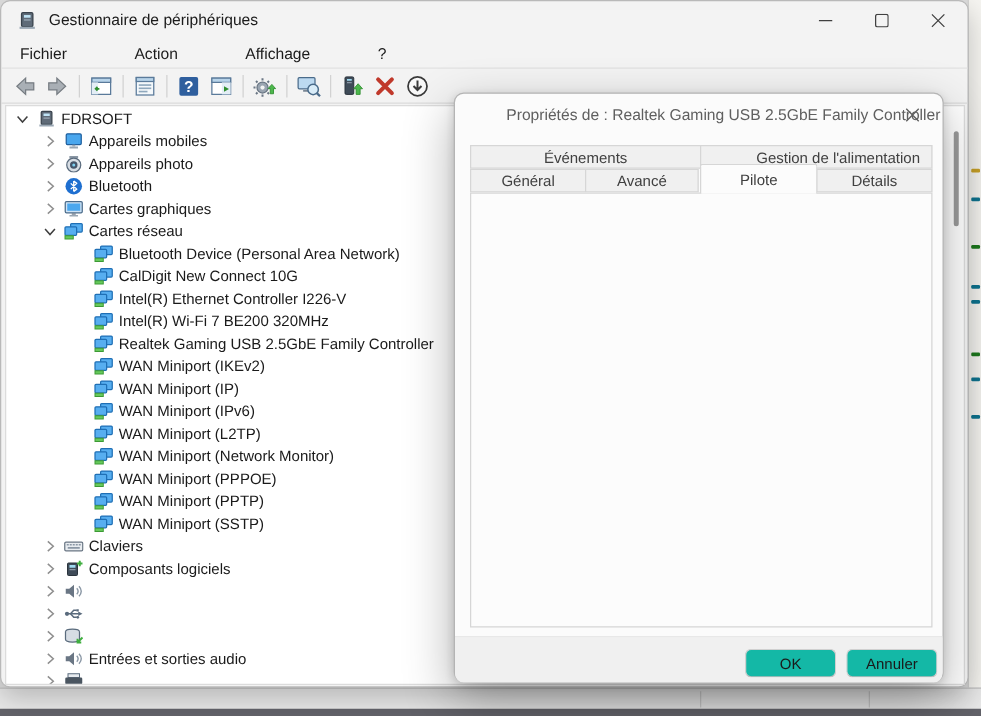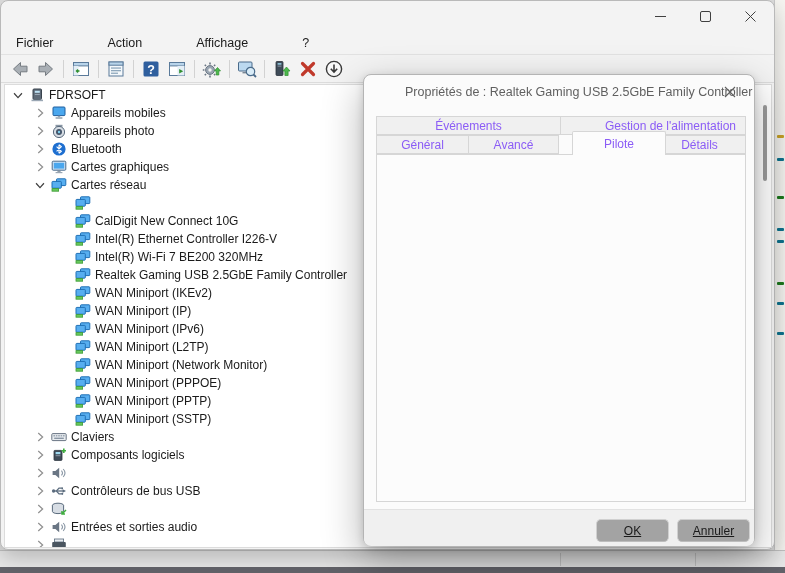--- a/index.html
+++ b/index.html
@@ -44,40 +44,40 @@
   .lvl0{padding-left:4px;} .lvl1{padding-left:26px;} .lvl2{padding-left:50px;}
   #tree-scrollthumb{position:absolute;right:4px;top:20px;width:4px;height:76px;background:#9b9b9b;border-radius:2px;}
 
   
   #dialog{left:363px;top:74px;width:392px;height:472px;background:#fbfbfb;border:1px solid #b4b4b4;
     border-radius:8px;box-shadow:0 14px 40px rgba(0,0,0,.30),0 2px 8px rgba(0,0,0,.14);box-sizing:border-box;z-index:10;}
   #dialog-title{left:16px;top:10px;font-size:12.5px;color:#5f5f5f;white-space:nowrap;margin-left:25px;}
   #dialog-close{right:12px;top:6px;width:24px;height:22px;display:flex;align-items:center;justify-content:center;color:#5f5f5f;font-size:13px;}
 
   .tab{position:absolute;box-sizing:border-box;height:19px;background:#f0f0f0;border:1px solid #d6d6d6;
-    display:flex;align-items:center;justify-content:center;font-size:12px;color:#8b5cf6;}
+    display:flex;align-items:center;justify-content:center;font-size:12px;color:#404040;}
   .tab.active{background:#fcfcfc;border-bottom:none;height:24px;z-index:3;border-radius:2px 2px 0 0;}
   #tab-page{left:12px;top:79px;width:370px;height:348px;background:#fcfcfc;border:1px solid #d6d6d6;box-sizing:border-box;z-index:1;}
 
   #dlg-dev-icon{left:20px;top:87px;width:40px;height:34px;}
   #dlg-dev-name{left:82px;top:94px;font-size:12px;color:#1a1a1a;white-space:nowrap;}
 
   .info-label{position:absolute;left:22px;font-size:12px;color:#1a1a1a;white-space:nowrap;}
   .info-value{position:absolute;left:155px;font-size:12px;color:#1a1a1a;width:224px;line-height:15px;}
 
   .action-btn{position:absolute;left:14px;width:126px;height:23px;background:#fdfdfd;border:1px solid #d0d0d0;
     border-bottom-color:#c3c3c3;border-radius:5px;display:flex;align-items:center;justify-content:center;
     font-size:12px;color:#1a1a1a;box-sizing:border-box;}
   .action-desc{position:absolute;left:152px;width:224px;font-size:12px;color:#1a1a1a;line-height:14.5px;}
 
   #dlg-sep{left:0;top:434px;width:100%;height:1px;background:#e2e2e2;}
   #dlg-footer{left:0;top:435px;width:100%;height:36px;background:#f0f0f0;border-radius:0 0 7px 7px;}
-  .dlg-btn{position:absolute;top:444px;width:73px;height:23px;background:#a3a3a3;border:1px solid #d0d0d0;
+  .dlg-btn{position:absolute;top:444px;width:73px;height:23px;background:#14b8a6;border:1px solid #d0d0d0;
     border-bottom-color:#bdbdbd;border-radius:5px;display:flex;align-items:center;justify-content:center;
-    font-size:12px;color:#1a1a1a;box-sizing:border-box;text-decoration:underline;}
+    font-size:12px;color:#1a1a1a;box-sizing:border-box;}
 </style>
 </head>
 <body>
 
 <svg width="0" height="0" style="position:absolute" aria-hidden="true">
   <defs>
     <symbol id="sym-network" viewBox="0 0 16 14">
       <rect x="5.5" y="0.8" width="9.3" height="6.8" rx="0.8" fill="#57aef0" stroke="#1f6fb5" stroke-width="1"></rect>
       <rect x="1" y="3.4" width="9.3" height="6.8" rx="0.8" fill="#57aef0" stroke="#1f6fb5" stroke-width="1"></rect>
       <rect x="1" y="10.6" width="6.6" height="2.6" fill="#67c95c" stroke="#3c9a34" stroke-width="0.8"></rect>
@@ -224,20 +224,26 @@
     <div class="code-dash" style="top:332px;background:#0e7490"></div>
   </div>
   <div class="abs" id="bg-bottom-band">
     <div class="band-sep" style="left:560px"></div>
     <div class="band-sep" style="left:695px"></div>
   </div>
   <div class="abs" id="bg-bottom-dark"></div>
 
   <div class="abs" id="main-window">
 
+    <div class="abs" id="titlebar">
+      <svg class="app-icon">
+          <use href="#sym-computer"></use>
+        </svg>
+      <span id="window-title">Gestionnaire de périphériques</span>
+    </div>
     <div id="win-controls">
       <div class="wc">
         <svg width="11" height="11" viewBox="0 0 11 11">
             <path d="M0 5.5 H11" stroke="#404040" stroke-width="1"></path>
           </svg>
       </div>
       <div class="wc">
         <svg width="11" height="11" viewBox="0 0 11 11">
             <rect x="0.5" y="0.5" width="10" height="10" rx="1.5" fill="none" stroke="#404040" stroke-width="1"></rect>
           </svg>
@@ -401,20 +407,21 @@
         <span class="tlabel">Cartes réseau</span>
       </div>
 
       <div class="trow lvl2" style="top:109px">
         <span class="chev"></span>
         <span class="ticon">
             <svg width="16" height="14">
               <use href="#sym-network"></use>
             </svg>
           </span>
+        <span class="tlabel">Bluetooth Device (Personal Area Network)</span>
       </div>
       <div class="trow lvl2" style="top:127px">
         <span class="chev"></span>
         <span class="ticon">
             <svg width="16" height="14">
               <use href="#sym-network"></use>
             </svg>
           </span>
         <span class="tlabel">CalDigit New Connect 10G</span>
       </div>
@@ -560,21 +567,20 @@
         <span class="chev">
             <svg width="14" height="14">
               <use href="#sym-chev-right"></use>
             </svg>
           </span>
         <span class="ticon">
             <svg width="16" height="14">
               <use href="#sym-usb"></use>
             </svg>
           </span>
-        <span class="tlabel">Contrôleurs de bus USB</span>
       </div>
       <div class="trow lvl1" style="top:415px">
         <span class="chev">
             <svg width="14" height="14">
               <use href="#sym-chev-right"></use>
             </svg>
           </span>
         <span class="ticon">
             <svg width="16" height="14">
               <use href="#sym-storage"></use>
@@ -617,21 +623,21 @@
       <svg width="12" height="12" viewBox="0 0 12 12">
           <path d="M1 1 L11 11 M11 1 L1 11" stroke="#5f5f5f" stroke-width="1.1"></path>
         </svg>
     </div>
 
     <div class="tab" style="left:12px;top:41px;width:185px;">Événements</div>
     <div class="tab" style="left:196px;top:41px;width:186px;padding-left:35px;">Gestion de l'alimentation</div>
 
     <div class="tab" style="left:12px;top:60px;width:93px;">Général</div>
     <div class="tab" style="left:104px;top:60px;width:91px;">Avancé</div>
-    <div class="tab active" style="left:196px;top:56px;width:94px;margin-left:12px;">Pilote</div>
+    <div class="tab active" style="left:196px;top:56px;width:94px;">Pilote</div>
     <div class="tab" style="left:289px;top:60px;width:93px;">Détails</div>
 
     <div class="abs" id="tab-page"></div>
 
     <svg class="abs" id="dlg-dev-icon" viewBox="0 0 16 14">
         <use href="#sym-network"></use>
       </svg>
     <span class="abs" id="dlg-dev-name">Realtek Gaming USB 2.5GbE Family Controller</span>
 
     <span class="info-label" style="top:138px">Fournisseur du pilote :</span>

